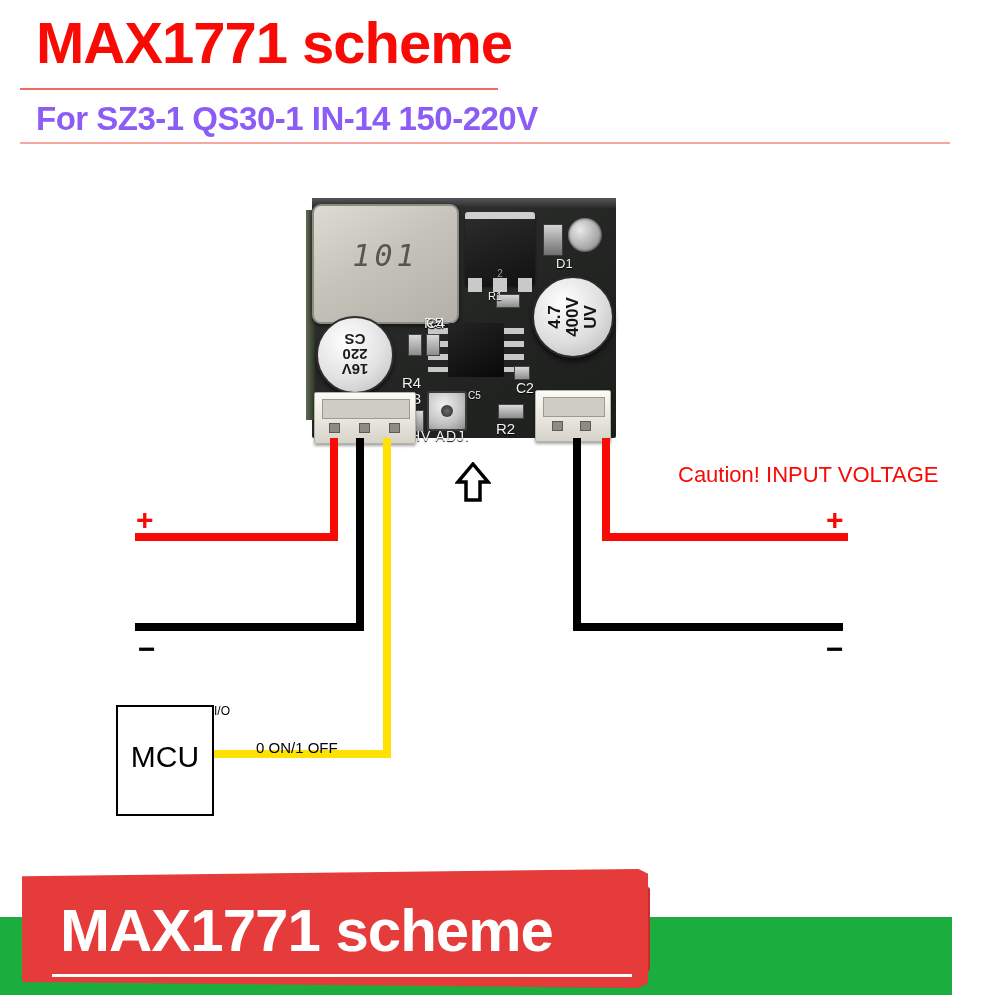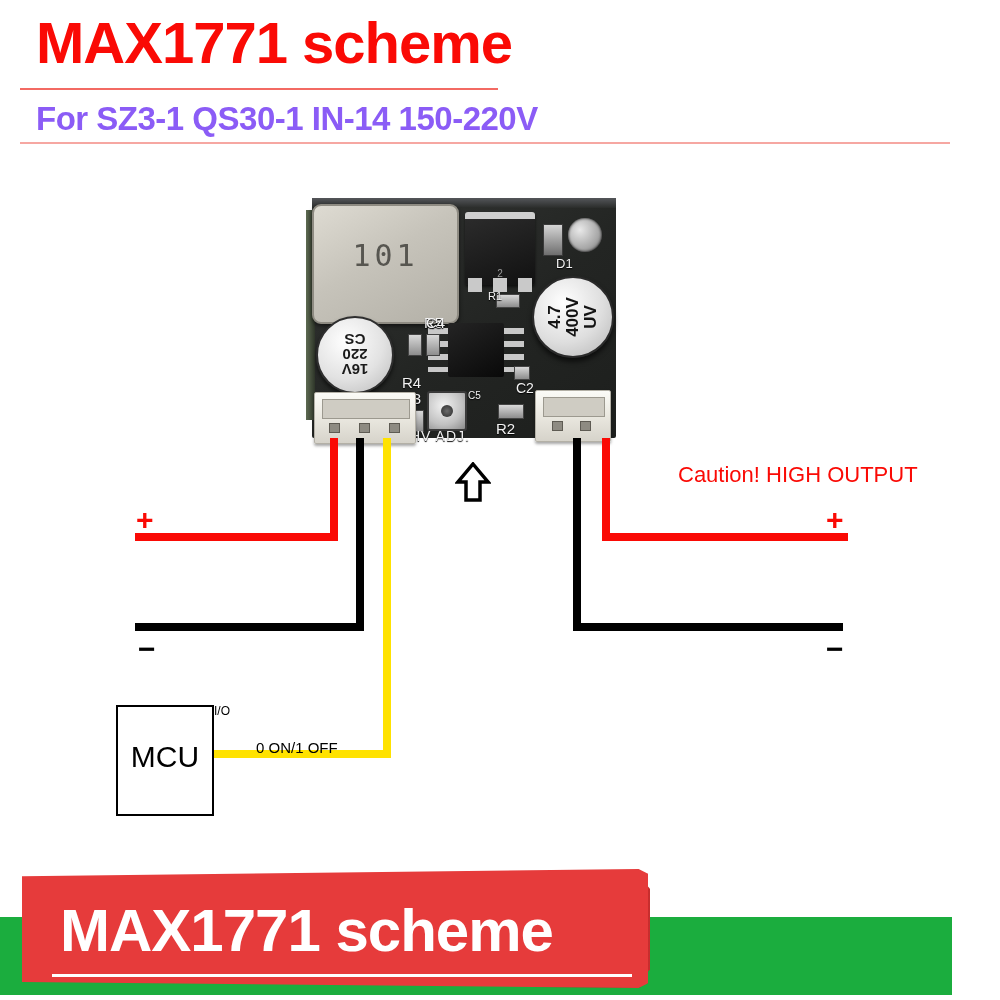--- a/index.html
+++ b/index.html
@@ -52,21 +52,21 @@
   }
   .inductor{
     position:absolute;left:12px;top:6px;width:143px;height:116px;
     background:linear-gradient(150deg,#dedbd2 0%,#c6c3ba 45%,#b3b0a7 100%);
     border:2px solid #8e8b82;border-radius:9px;
     box-shadow:0 2px 4px rgba(0,0,0,.55);
   }
   .inductor-label{
     position:absolute;left:0;right:0;top:32px;text-align:center;
     font-family:"DejaVu Sans Mono", monospace;
-    font-size:30px;color:#44433e;letter-spacing:4px;opacity:.85;
+    font-size:30px;color:#44433e;letter-spacing:4px;opacity:.85;font-style:italic;
   }
   .mosfet{
     position:absolute;left:165px;top:14px;width:70px;height:66px;
     background:linear-gradient(160deg,#2b2b2b,#111);
     border-radius:3px;border-top:7px solid #cfcfcf;
     box-shadow:0 2px 3px rgba(0,0,0,.6);
   }
   .mosfet-mark{
     position:absolute;left:0;right:0;bottom:6px;text-align:center;
     font-size:10px;color:#9a9a9a;
@@ -310,21 +310,21 @@
   </svg>
 
   <div class="wire w-black abs" style="left:573px;top:438px;width:8px;height:192px;"></div>
   <div class="wire w-black abs" style="left:573px;top:623px;width:270px;height:8px;"></div>
   <div class="sign sign-black abs" style="left:826px;top:634px;font-size:30px;">−</div>
 
   <div class="wire w-red abs" style="left:602px;top:438px;width:8px;height:102px;"></div>
   <div class="wire w-red abs" style="left:602px;top:533px;width:246px;height:8px;"></div>
   <div class="sign sign-red abs" style="left:826px;top:505px;font-size:30px;">+</div>
 
-  <div class="abs" id="caution" style="left:678px;top:462px;">Caution! HIGH OUTPUT</div>
+  <div class="abs" id="caution" style="left:678px;top:462px;">Caution! INPUT VOLTAGE</div>
 
 
   <div class="abs" id="mcu-box">
     <div class="abs" id="mcu-label">MCU</div>
   </div>
   <div class="abs" id="io-label">I/O</div>
   <div class="abs" id="onoff-label">0 ON/1 OFF</div>
 
   <div class="abs" id="banner">
     <div id="banner-green"></div>

